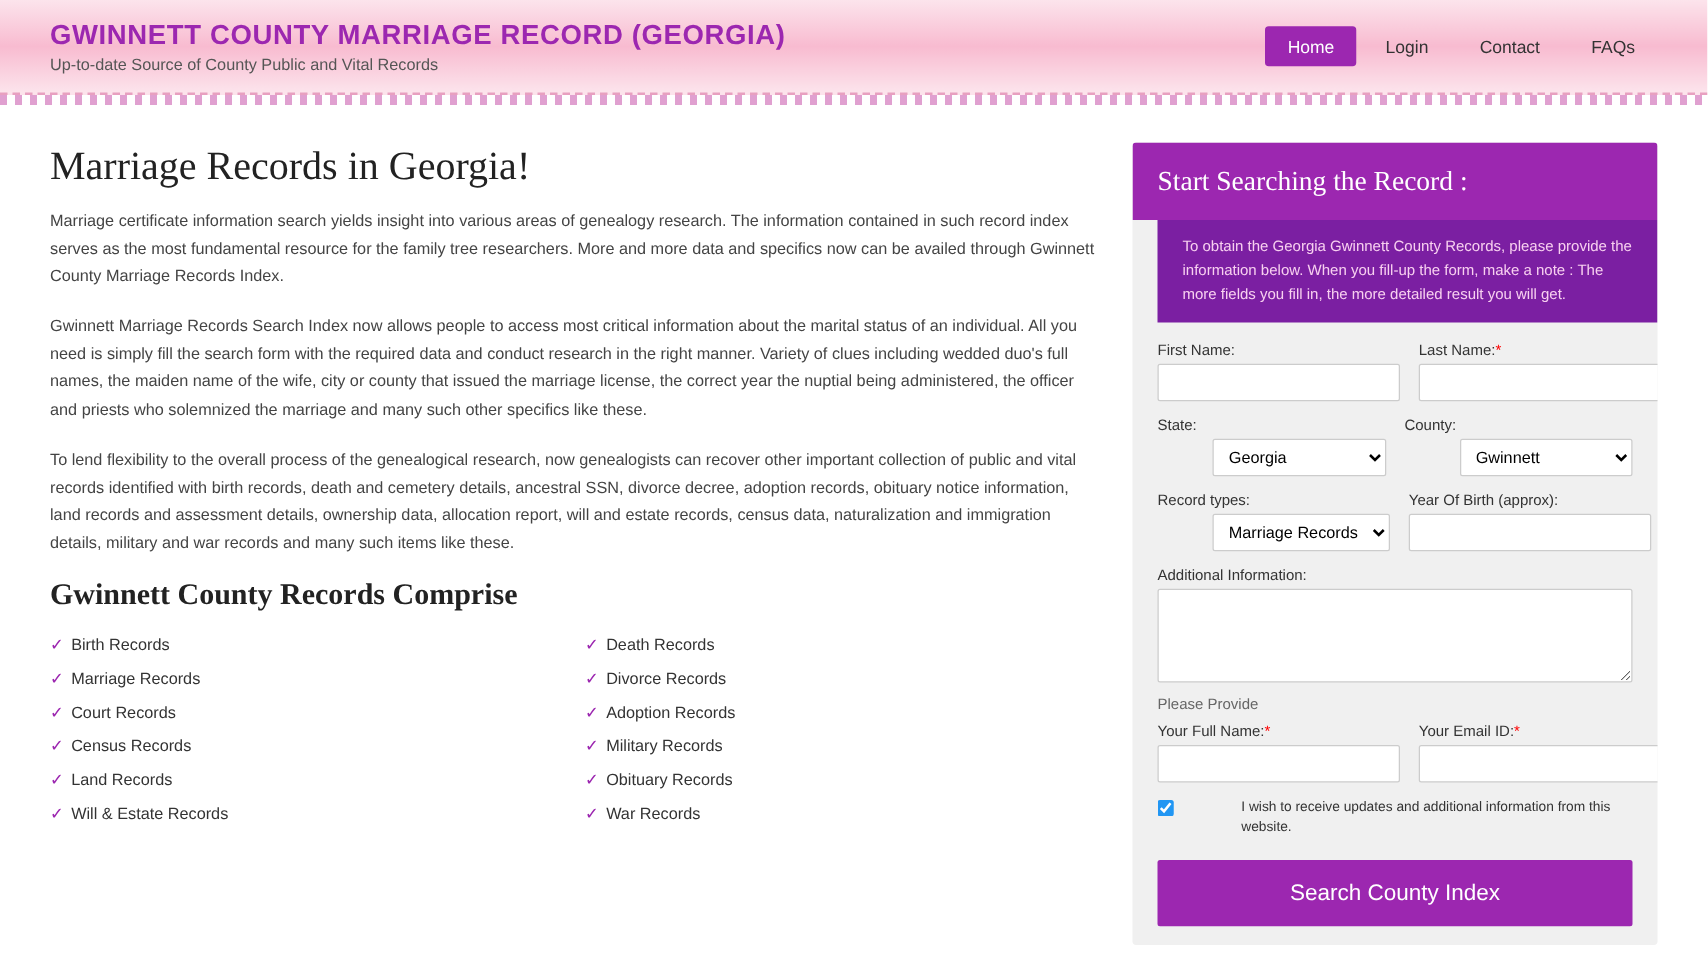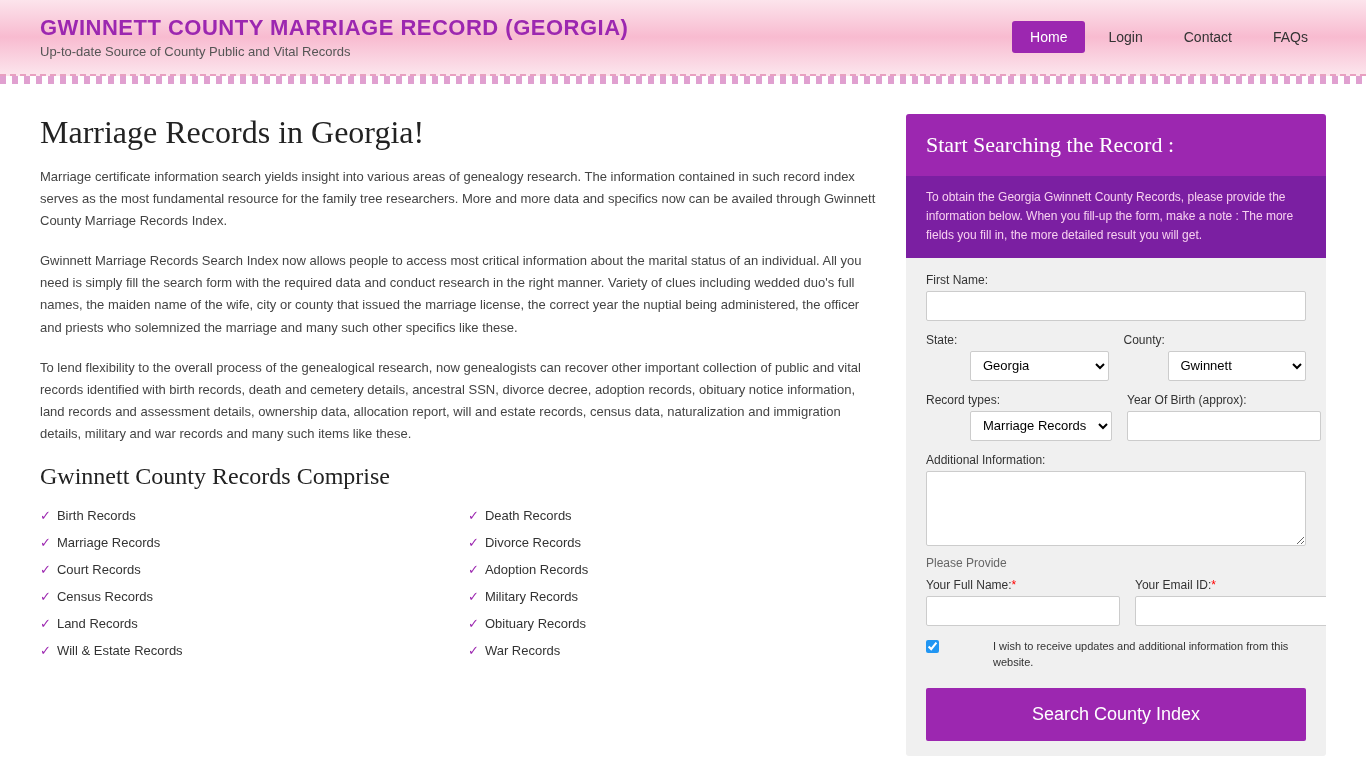--- a/index.html
+++ b/index.html
@@ -66,21 +66,21 @@
       font-family: Georgia, serif;
     }
     .intro-text {
       font-size: 13px;
       line-height: 1.7;
       color: #444;
       margin-bottom: 18px;
     }
     .section-heading {
       font-size: 24px;
-      font-weight: normal;
+      font-weight: bold;
       color: #222;
       margin-bottom: 15px;
       margin-top: 10px;
       font-family: Georgia, serif;
     }
 
     
     .records-grid {
       display: grid;
       grid-template-columns: 1fr 1fr;
@@ -114,20 +114,21 @@
       padding: 18px 20px;
       font-size: 22px;
       font-family: Georgia, serif;
     }
     .panel-subtext {
       background: #7b1fa2;
       color: #f8d0f0;
       padding: 12px 20px;
       font-size: 12px;
       line-height: 1.6;
+      margin-left: 20px;
     }
     .panel-body { padding: 15px 20px; }
 
     .form-row {
       display: flex;
       gap: 15px;
       margin-bottom: 12px;
     }
     .form-group { flex: 1; display: flex; flex-direction: column; }
     .form-label {
@@ -272,20 +273,26 @@
   <div class="right-panel">
     <div class="panel-header">Start Searching the Record :</div>
     <div class="panel-subtext">To obtain the Georgia Gwinnett County Records, please provide the information below. When you fill-up the form, make a note : The more fields you fill in, the more detailed result you will get.</div>
     <div class="panel-body">
 
       <div class="form-row">
         <div class="form-group">
           <label class="form-label">First Name:</label>
           <input type="text" class="form-input" style="">
         </div>
+        <div class="form-group">
+          <label class="form-label">
+            <span>Last Name:</span><span class="required">*</span>
+          </label>
+          <input type="text" class="form-input" style="">
+        </div>
       </div>
 
       <div class="form-row">
         <div class="form-group">
           <label class="form-label">State:</label>
           <select class="form-select">
             <option>Georgia</option>
             <option>Alabama</option>
             <option>Florida</option>
             <option>Tennessee</option>

